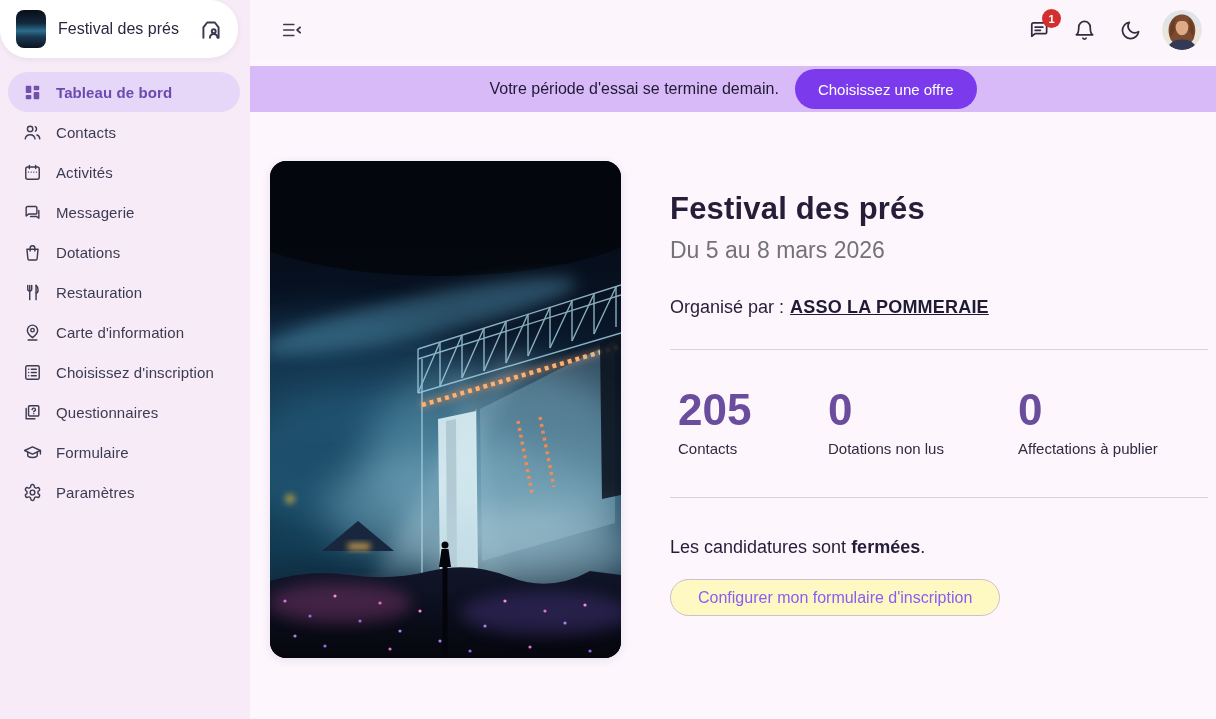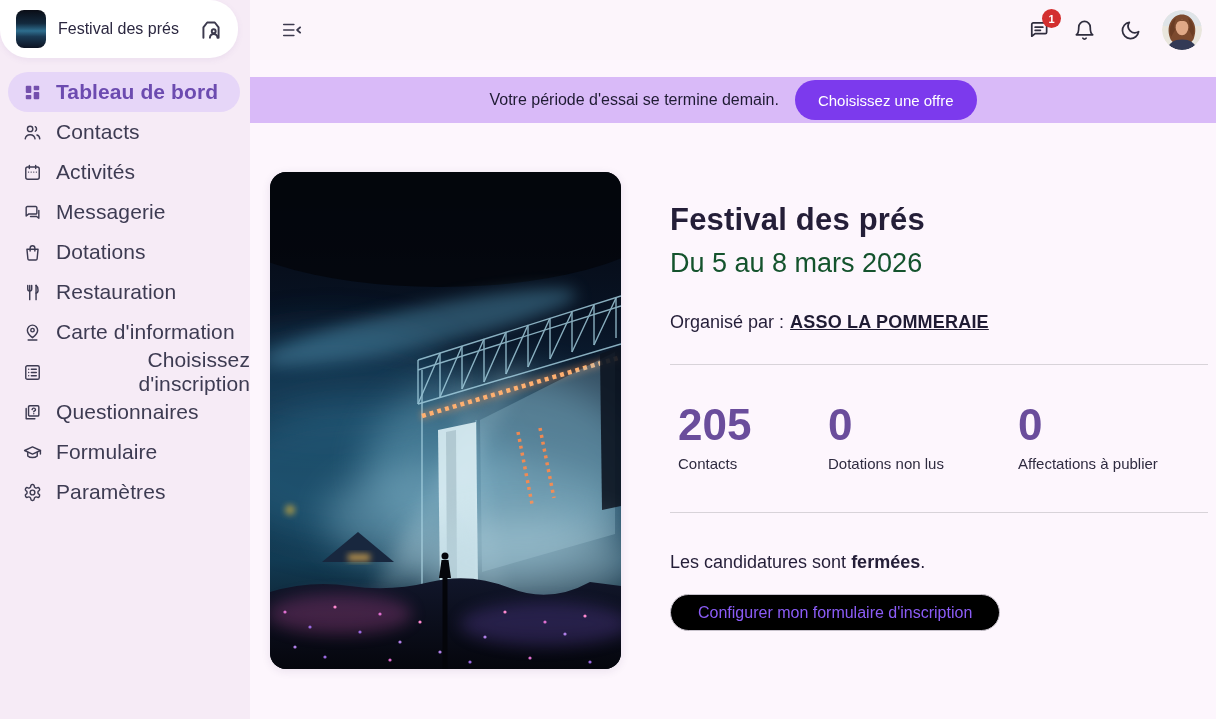--- a/index.html
+++ b/index.html
@@ -17,66 +17,66 @@
   .event-name { font-size:16px; font-weight:500; color:#2b2740; flex:1; white-space:nowrap; overflow:hidden; }
   .event-switch { width:26px; height:26px; display:flex; align-items:center; justify-content:center; color:#3c3a4e; }
 
   .nav { margin-top:72px; display:flex; flex-direction:column; }
   .nav-item { height:40px; display:flex; align-items:center; padding-left:22px; gap:14px;
     color:#3d3b52; cursor:pointer; }
   .nav-item.active { background:#e6d6f8; border-radius:20px; margin:0 10px 0 8px; padding-left:14px; color:#6c4bb0; }
   .nav-item.active .nav-label { font-weight:700; color:#6c4bb0; }
   .nav-ic { width:20px; height:20px; display:flex; align-items:center; justify-content:center; flex:none; }
   .nav-ic svg { width:19px; height:19px; }
-  .nav-label { font-size:21px; font-weight:500; letter-spacing:.1px;text-align:right; }
+  .nav-label { font-size:15px; font-weight:500; letter-spacing:.1px; }
 
   
   .main { flex:1; display:flex; flex-direction:column; background:#fdf6fd; }
   .topbar { height:60px; display:flex; align-items:center; background:#fcf5fb; padding:0 14px 0 28px; }
   .collapse-btn { width:28px; height:28px; display:flex; align-items:center; justify-content:center;
     color:#3c3a4e; cursor:pointer; background:none; border:none; }
   .topbar-right { margin-left:auto; display:flex; align-items:center; gap:18px; }
   .icon-btn { position:relative; width:28px; height:28px; display:flex; align-items:center; justify-content:center;
     color:#2f2d3e; cursor:pointer; background:none; border:none; }
   .icon-btn svg { width:23px; height:23px; }
   .badge { position:absolute; top:-7px; right:-9px; min-width:19px; height:19px; border-radius:10px;
     background:#d32f2f; color:#fff; font-size:11px; font-weight:700; display:flex; align-items:center;
     justify-content:center; padding:0 4px; }
   .avatar { width:40px; height:40px; border-radius:50%; overflow:hidden; cursor:pointer; flex:none; }
 
   
-  .trial-banner { margin-top:17px; height:46px; background:#d9baf8; display:flex; align-items:center;
+  .trial-banner { margin-top:6px; height:46px; background:#d9baf8; display:flex; align-items:center;
     justify-content:center; gap:16px; }
   .trial-text { font-size:16px; font-weight:500; color:#1f1b33; }
   .trial-cta { background:#7c3aed; color:#ffffff; border:none; border-radius:20px; height:40px;
     padding:0 23px; font-size:15px; font-weight:500; font-family:"Liberation Sans",sans-serif; cursor:pointer; }
 
   
   .content { display:flex; padding:49px 8px 0 20px; }
   .poster { width:351px; height:497px; border-radius:16px; overflow:hidden; flex:none;
     box-shadow:0 2px 10px rgba(60,30,90,0.10); }
   .poster svg { display:block; width:351px; height:497px; }
 
   .details { margin-left:49px; margin-top:30px; width:538px; }
   .event-title { font-size:31px; font-weight:700; color:#241e38; letter-spacing:.2px; }
-  .event-dates { margin-top:10px; font-size:27px; font-weight:500; color:#14532d; }
+  .event-dates { margin-top:10px; font-size:23px; font-weight:500; color:#737373; }
   .organizer { margin-top:33px; font-size:18px; color:#241e38; }
   .organizer a { color:#1f1b33; font-weight:700; text-decoration:underline; margin-left:6px;
     letter-spacing:.2px; cursor:pointer; }
   .divider { border:none; border-top:1px solid #d8d3d9; margin-top:31px; }
   .stats { display:flex; margin-top:36px; padding-left:8px; }
   .stat { display:flex; flex-direction:column; }
   .stat:nth-child(1) { width:150px; }
   .stat:nth-child(2) { width:190px; }
   .stat-value { font-size:44px; font-weight:700; color:#6a4d9c; line-height:48px; }
   .stat-label { margin-top:6px; font-size:15px; color:#2f2b40; }
   .divider2 { border:none; border-top:1px solid #d8d3d9; margin-top:40px; }
   .applications { margin-top:39px; font-size:18px; color:#241e38; }
   .applications b { font-weight:700; }
-  .configure-btn { margin-top:21px; background:#000000; border:1px solid #c8c2cc; border-radius:22px;
+  .configure-btn { margin-top:21px; background:#fef9c3; border:1px solid #c8c2cc; border-radius:22px;
     height:37px; padding:0 27px; font-size:16px; font-weight:500; color:#8b5cf6; cursor:pointer;
     font-family:"Liberation Sans",sans-serif; }
 
   svg.stroke-ic { fill:none; stroke:currentColor; stroke-width:1.8; stroke-linecap:round; stroke-linejoin:round; }
 </style>
 </head>
 <body>
 
 <div class="app">
 

